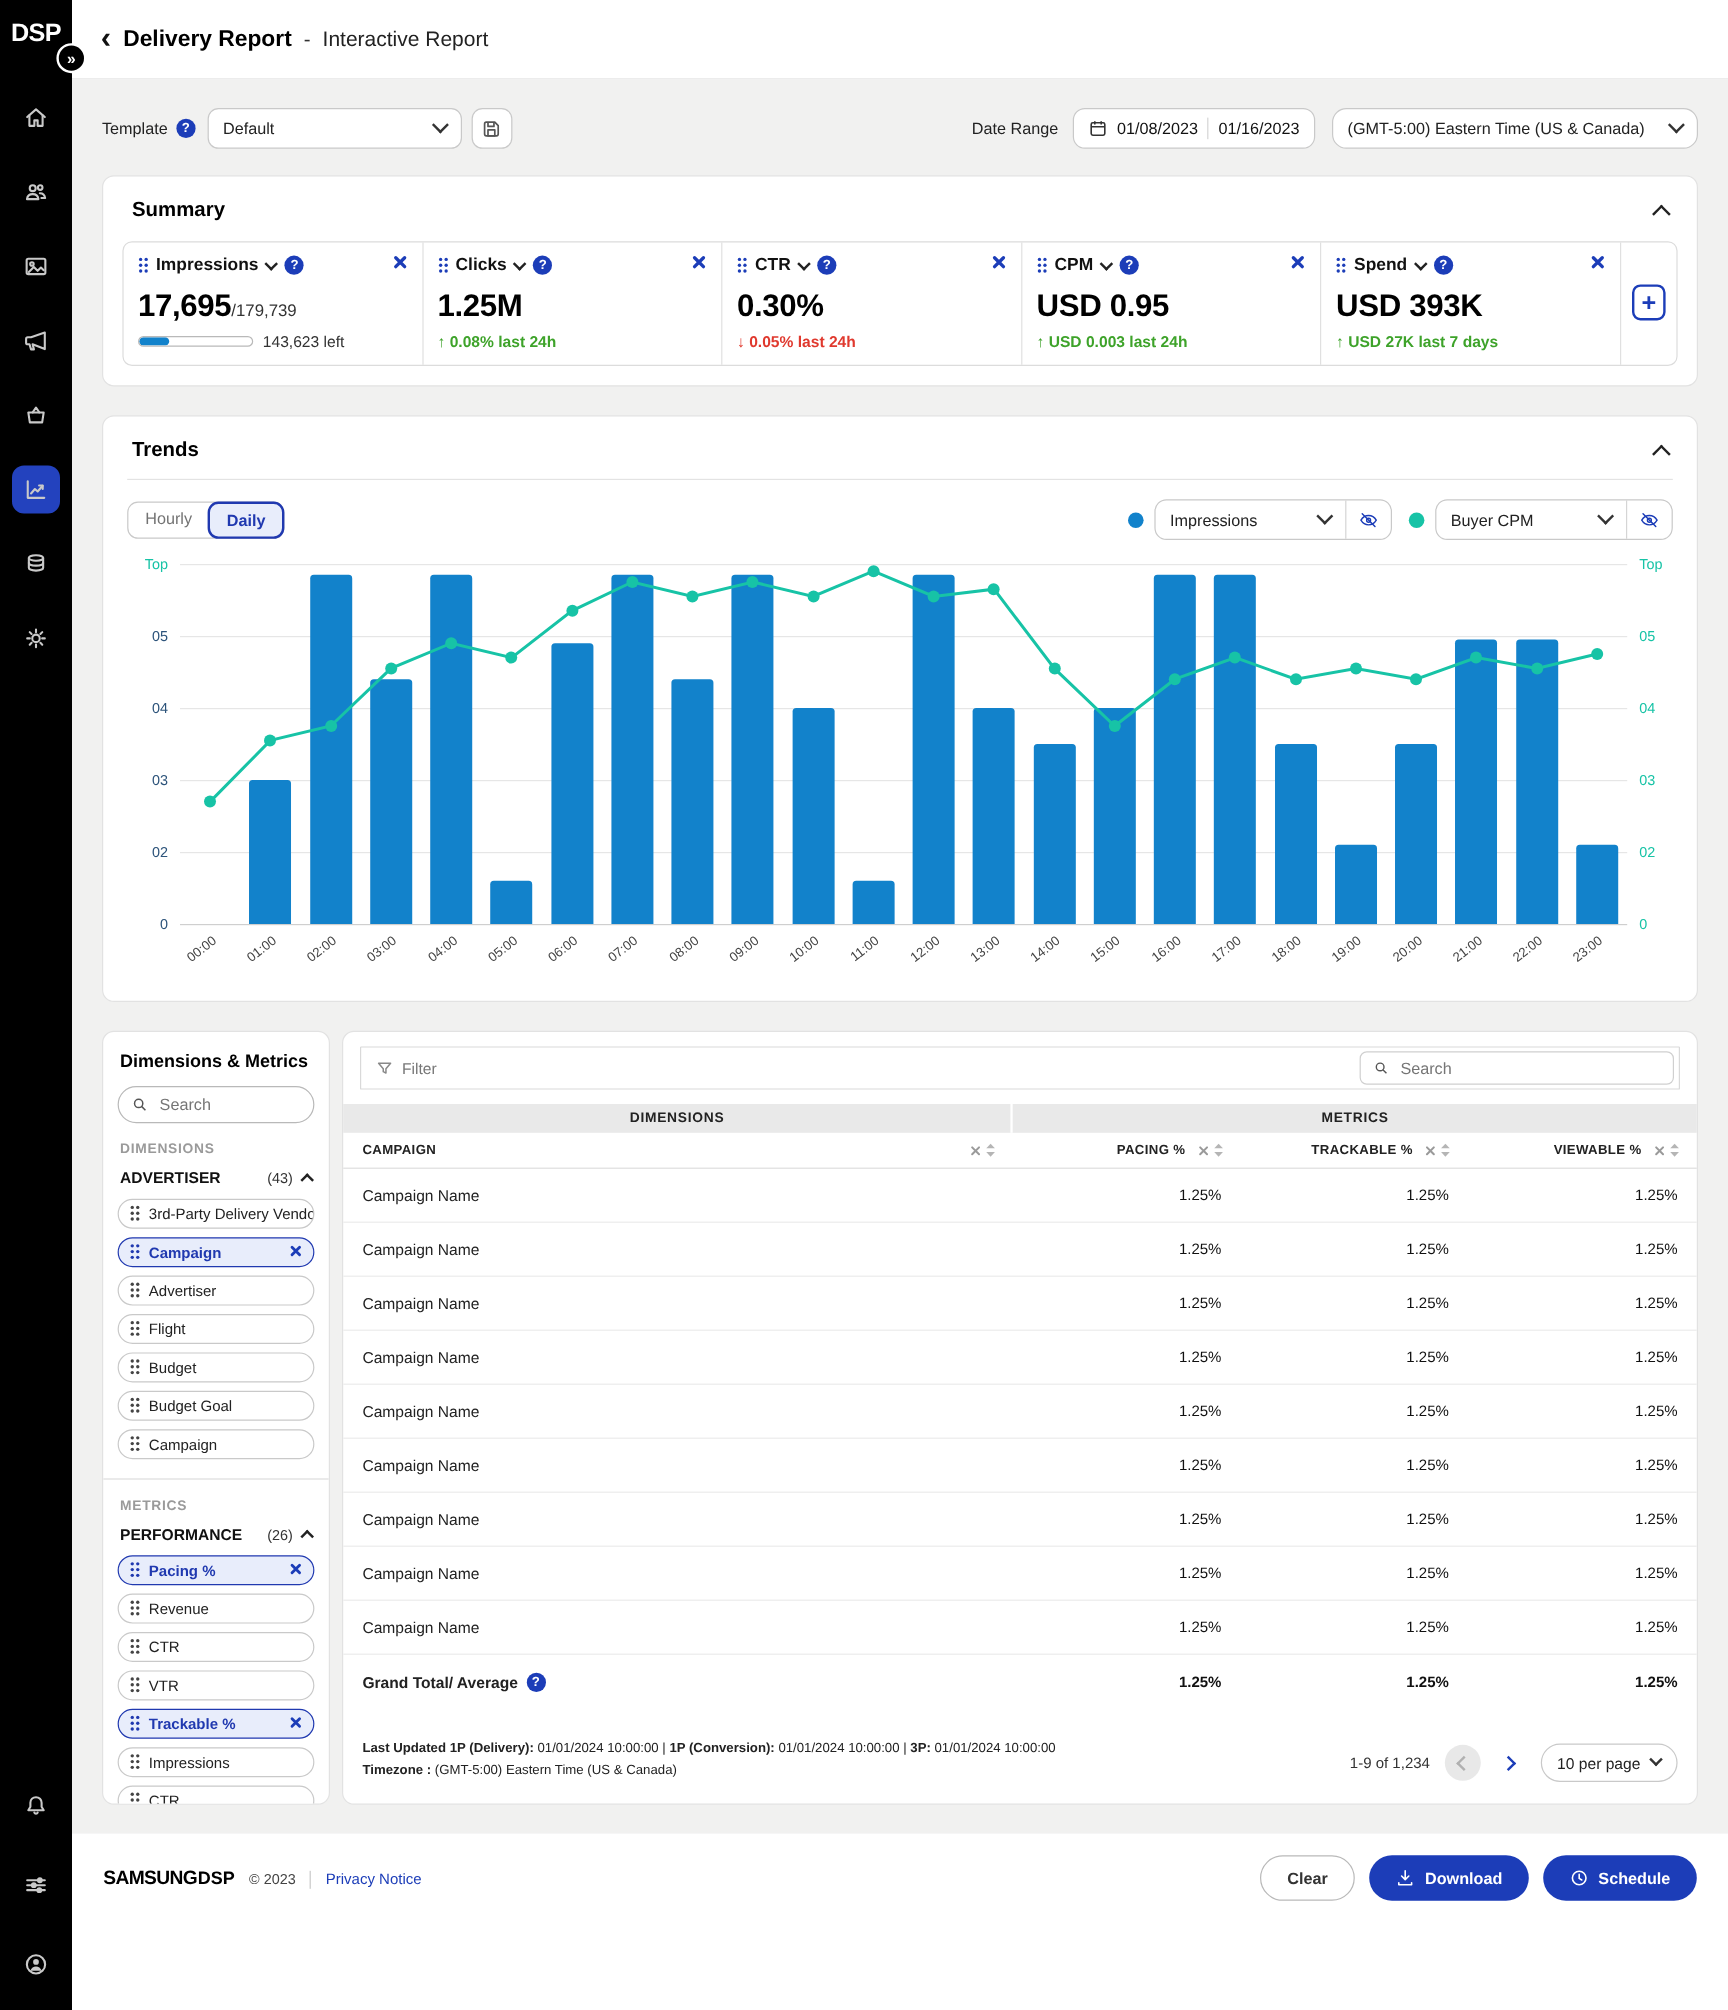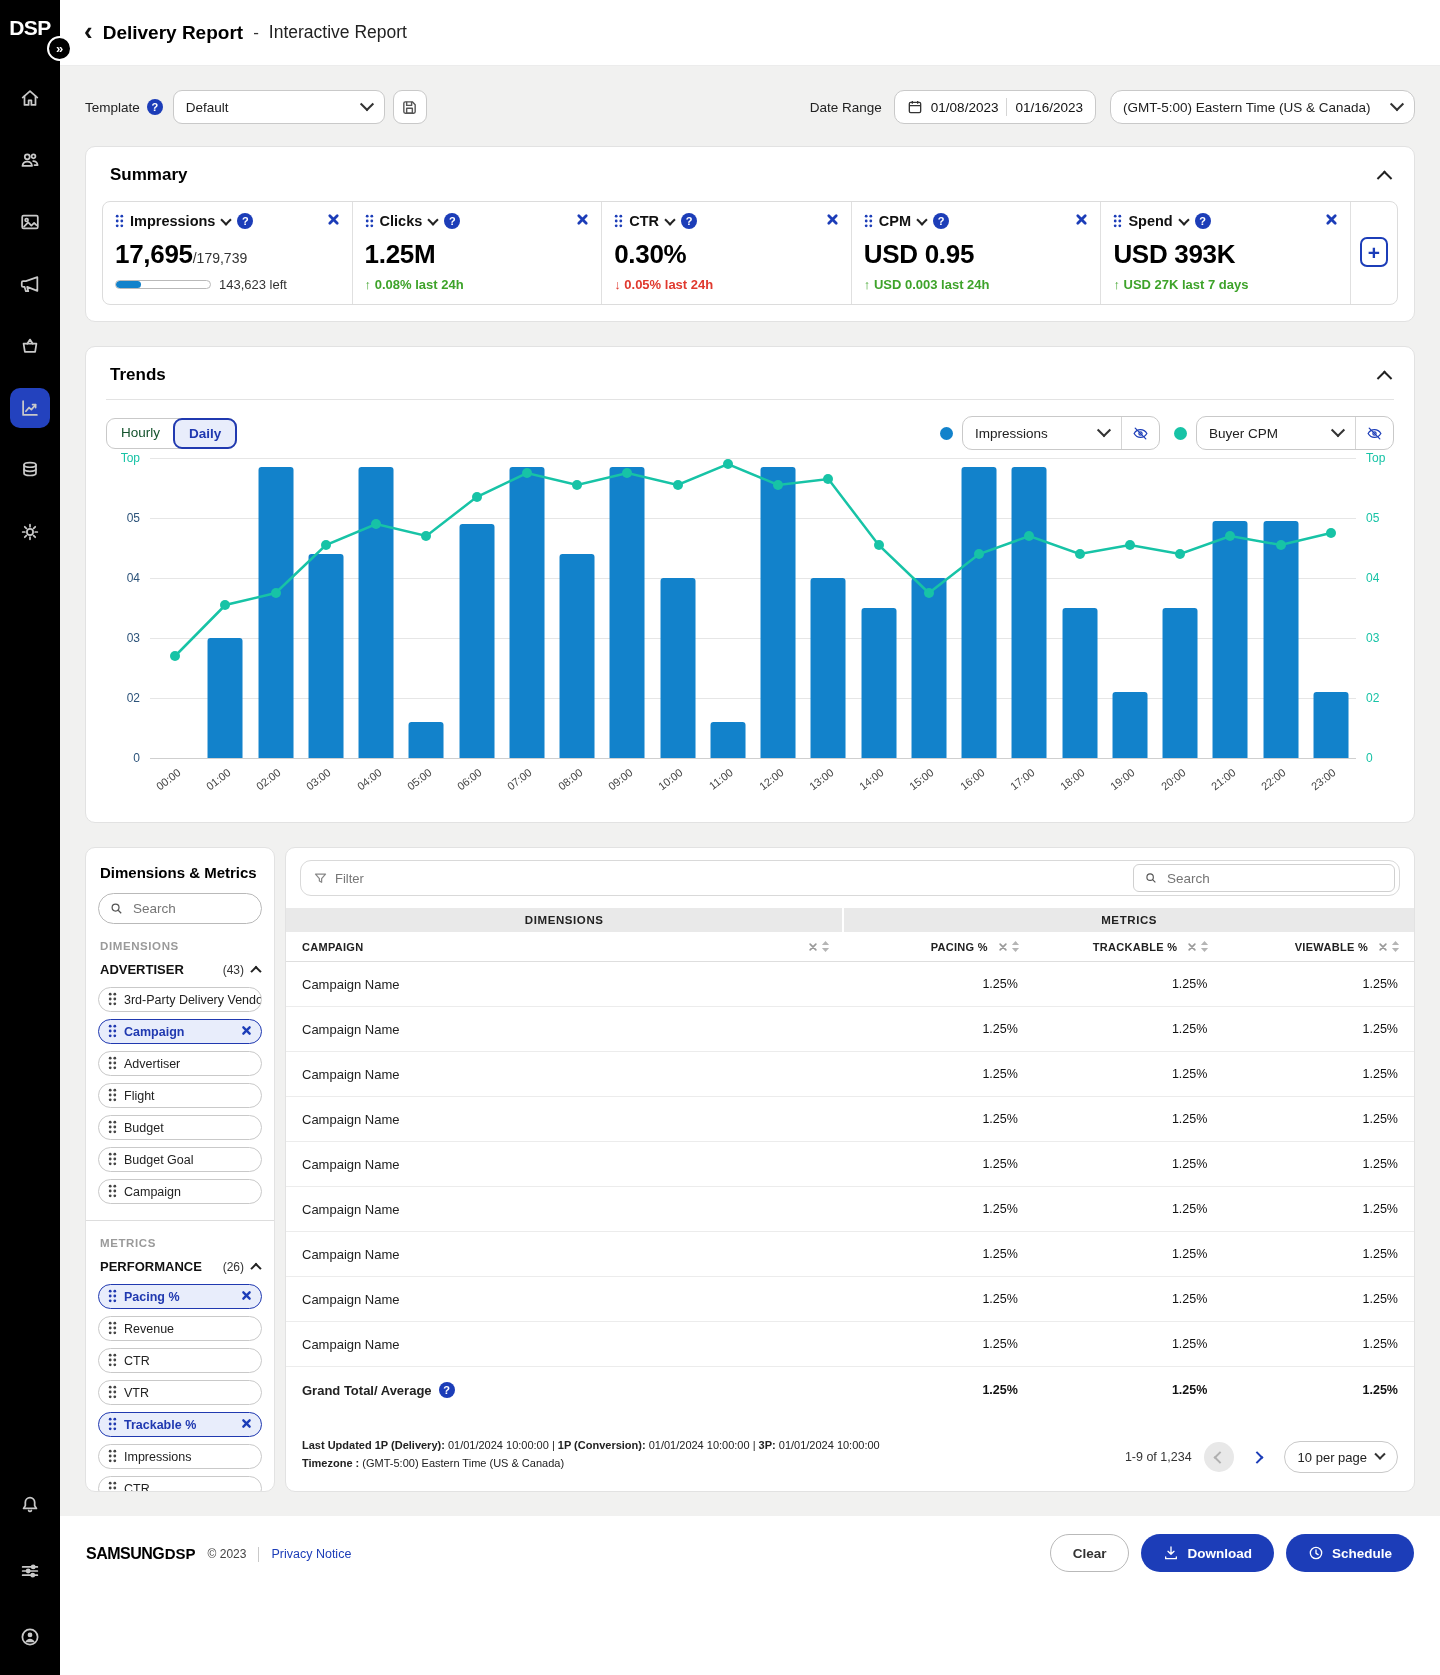--- a/index.html
+++ b/index.html
@@ -57,31 +57,31 @@
   .prog-track{width:96px;height:9px;border:1px solid #b9b9b9;border-radius:5px;overflow:hidden;background:#fff;flex:none;}
   .prog-fill{height:100%;background:#1282cb;border-radius:5px;}
   .prog-note{font-size:13px;color:#333;white-space:nowrap;}
   .plus-cell{width:46px;display:flex;align-items:center;justify-content:center;border-right:none;flex:none;}
   .plus-btn{width:30px;height:30px;border:2px solid #1c3db8;border-radius:7px;color:#1c3db8;font-size:21px;font-weight:700;display:flex;align-items:center;justify-content:center;background:#fff;cursor:pointer;line-height:1;}
   
   .trends{padding:18px 20px 16px;margin-bottom:24px;}
   .trends .sec-head{padding:0 4px 14px;border-bottom:1px solid #e3e3e3;}
   .trend-controls{display:flex;align-items:center;margin-top:16px;}
   .toggle{display:inline-flex;border:1px solid #c9c9c9;border-radius:9px;background:#fff;}
-  .tseg{padding:6px 14px;font-size:13.5px;color:#14532d;cursor:pointer;border-radius:9px;}
+  .tseg{padding:6px 14px;font-size:13.5px;color:#737373;cursor:pointer;border-radius:9px;}
   .tseg.active{background:#e8edfb;border:2px solid #2039b0;color:#2039b0;font-weight:600;margin:-1px;}
   .legends{margin-left:auto;display:flex;align-items:center;gap:14px;}
   .legend{display:flex;align-items:center;gap:9px;}
   .ldot-big{width:13px;height:13px;border-radius:50%;flex:none;}
   .sel-box{display:flex;border:1px solid #c9c9c9;border-radius:10px;background:#fff;height:34px;}
   .sel-main{width:158px;display:flex;align-items:center;justify-content:space-between;padding:0 12px;font-size:13.5px;color:#222;cursor:pointer;}
   .sel-eye{border-left:1px solid #d5d5d5;width:38px;display:flex;align-items:center;justify-content:center;cursor:pointer;}
   .sel-eye svg{stroke:#1c3db8;fill:none;stroke-width:1.7;stroke-linecap:round;}
   
-  .chart-wrap{display:flex;margin-top:8px;}
+  .chart-wrap{display:flex;margin-top:20px;}
   .ycol{width:44px;position:relative;height:300px;flex:none;}
   .ycol.right{width:38px;}
   .ylab{position:absolute;font-size:12px;transform:translateY(-50%);}
   .ycol.left .ylab{right:10px;}
   .ycol.right .ylab{left:10px;}
   .plot{flex:1;height:300px;position:relative;}
   .gridline{position:absolute;left:0;right:0;height:1px;background:#e6e6e6;}
   .gridline.base{background:#cfcfcf;}
   .bar{position:absolute;bottom:0;width:2.9%;background:#1282cb;border-radius:3px 3px 0 0;transform:translateX(-50%);cursor:pointer;}
   .line-svg{position:absolute;left:0;top:0;width:100%;height:100%;overflow:visible;}
@@ -100,21 +100,21 @@
   .cat-row{display:flex;align-items:center;font-size:13px;font-weight:800;color:#111;margin:2px 2px 10px;}
   .cat-count{font-weight:400;font-size:12px;color:#333;margin-left:auto;margin-right:8px;}
   .cat-chev{width:8px;height:8px;border-left:2px solid #222;border-top:2px solid #222;transform:rotate(45deg) translate(1px,1px);cursor:pointer;}
   .chips{display:flex;flex-direction:column;gap:7px;}
   .chip{height:25px;border:1px solid #c9c9c9;border-radius:13px;display:flex;align-items:center;gap:7px;padding:0 9px;font-size:12.5px;color:#222;background:#fff;cursor:grab;white-space:nowrap;overflow:hidden;}
   .chip.sel{background:#e8edfb;border-color:#2039b0;color:#2039b0;font-weight:700;}
   .chip .x{margin-left:auto;cursor:pointer;flex:none;}
   .panel-div{border-top:1px solid #ddd;margin:16px -12px 0;}
   
   .datatable{flex:1;padding:12px 0 0;display:flex;flex-direction:column;min-width:0;}
-  .filter-row{display:flex;align-items:center;margin:0 14px 12px;border:1px solid #d9d9d9;border-radius:11px;height:36px;padding:0 4px 0 12px;}
+  .filter-row{display:flex;align-items:center;margin:0 14px 12px;border:1px solid #d9d9d9;border-radius:1px;height:36px;padding:0 4px 0 12px;}
   .filter-row .flabel{font-size:13px;color:#777;margin-left:7px;}
   .tbl-search{margin-left:auto;width:262px;height:28px;border-radius:6px;border:1px solid #d0d0d0;}
   .grid-row{display:grid;grid-template-columns:49.5% 16.8% 16.8% 16.9%;}
   .group-row .gcell{background:#e9e9e9;font-size:11.5px;font-weight:700;letter-spacing:.6px;color:#222;text-align:center;padding:6px 0;border-right:2px solid #fff;}
   .group-row .gcell:last-child{border-right:none;}
   .head-row{border-bottom:1px solid #dedede;}
   .hcell{display:flex;align-items:center;font-size:11px;font-weight:800;color:#222;letter-spacing:.3px;padding:8px 14px 8px 16px;gap:6px;}
   .hcell.num{justify-content:flex-end;}
   .hic{display:flex;align-items:center;gap:3px;margin-left:4px;cursor:pointer;}
   .body-row{height:45px;align-items:center;border-bottom:1px solid #ececec;}

